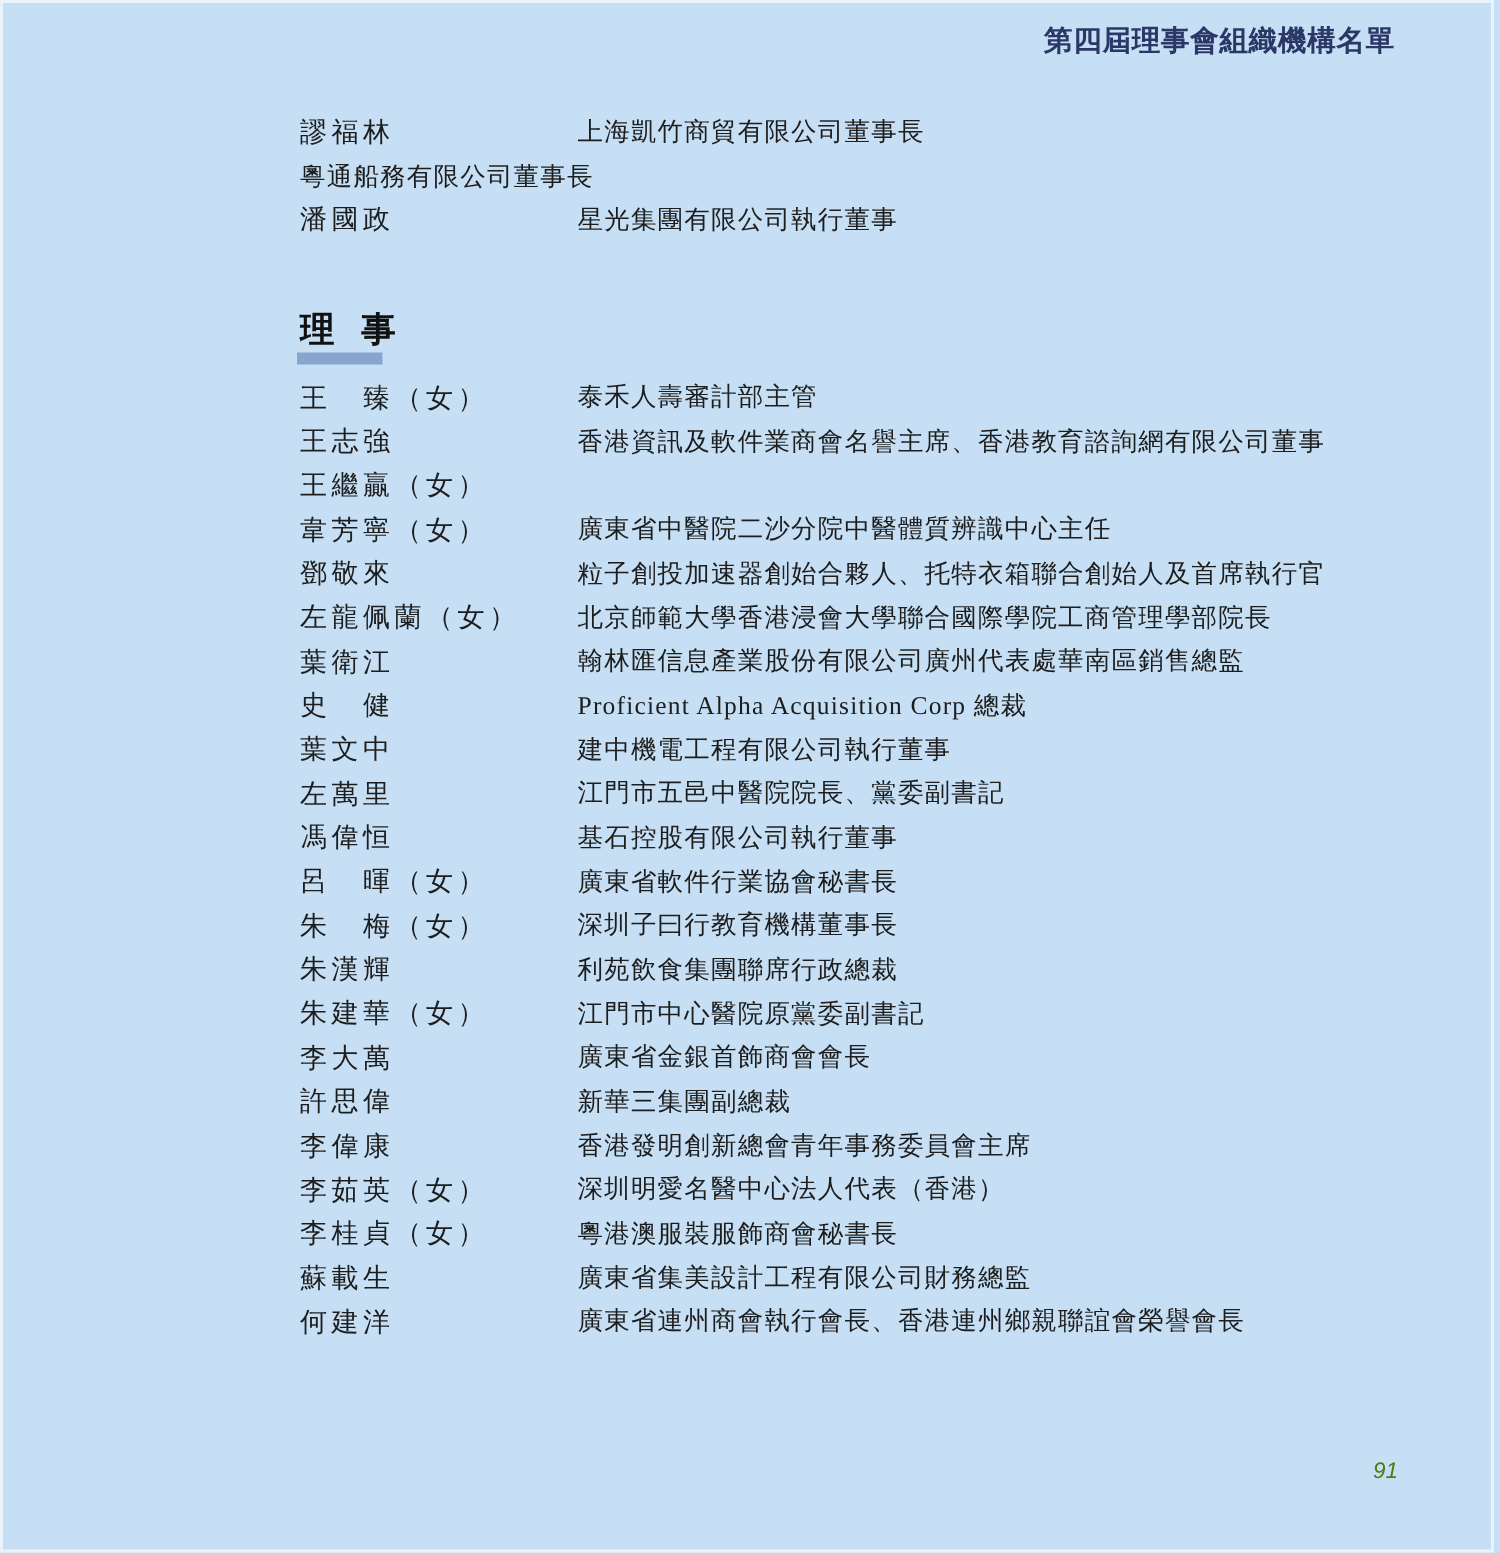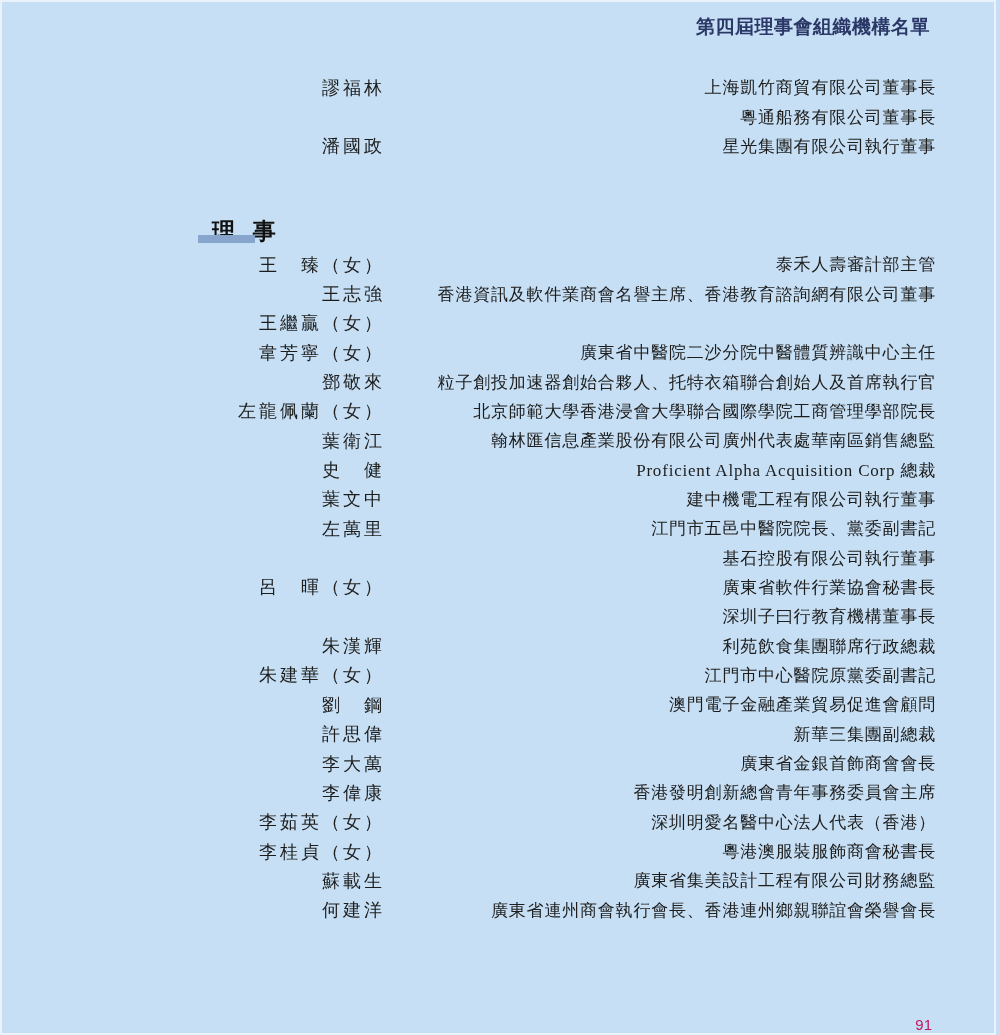--- a/index.html
+++ b/index.html
@@ -33,60 +33,60 @@
     right: 60px;
   }
   .top-list { top: 73px; }
   .member-list { top: 250px; }
 
   .row {
     display: flex;
     align-items: center;
     height: 29.35px;
     white-space: nowrap;
-    text-align: right;
   }
   .row .name {
     flex: 0 0 185px;
     font-size: 18px;
     letter-spacing: 3px;
   }
   .row .title {
     flex: 1 1 auto;
     font-size: 17px;
     letter-spacing: 0.8px;
   }
 
   .section-heading {
     position: absolute;
     left: 200px;
     top: 204px;
-    margin: 12px;
+    margin: 0;
     font-size: 23px;
     font-weight: bold;
     letter-spacing: 2px;
     word-spacing: 8px;
     color: #111;
   }
   .section-underline {
     position: absolute;
     left: 198px;
     top: 235px;
     width: 57px;
     height: 8px;
     background: #87a5cd;
   }
 
   .page-number {
     position: absolute;
-    top: 1016px;
+    top: 972px;
     right: 64px;
     font-family: "Liberation Sans", "DejaVu Sans", sans-serif;
     font-size: 15px;
-    color: #be185d;
+    color: #4d7c0f;
+    font-style: italic;
   }
 </style>
 </head>
 <body>
 
 <div class="page">
 
   <div class="header-title">第四屆理事會組織機構名單</div>
 
   <div class="list top-list" id="top-list">
@@ -141,50 +141,48 @@
       </div>
       <div class="row">
         <span class="name">葉文中</span>
         <span class="title">建中機電工程有限公司執行董事</span>
       </div>
       <div class="row">
         <span class="name">左萬里</span>
         <span class="title">江門市五邑中醫院院長、黨委副書記</span>
       </div>
       <div class="row">
+        <span class="name">馮偉恒</span>
         <span class="title">基石控股有限公司執行董事</span>
       </div>
       <div class="row">
         <span class="name">呂　暉（女）</span>
         <span class="title">廣東省軟件行業協會秘書長</span>
       </div>
       <div class="row">
+        <span class="name">朱　梅（女）</span>
         <span class="title">深圳子曰行教育機構董事長</span>
       </div>
       <div class="row">
         <span class="name">朱漢輝</span>
         <span class="title">利苑飲食集團聯席行政總裁</span>
       </div>
       <div class="row">
         <span class="name">朱建華（女）</span>
         <span class="title">江門市中心醫院原黨委副書記</span>
       </div>
       <div class="row">
-        <span class="name">劉　鋼</span>
-        <span class="title">澳門電子金融產業貿易促進會顧問</span>
+        <span class="name">李大萬</span>
+        <span class="title">廣東省金銀首飾商會會長</span>
       </div>
       <div class="row">
         <span class="name">許思偉</span>
         <span class="title">新華三集團副總裁</span>
       </div>
       <div class="row">
-        <span class="name">李大萬</span>
-        <span class="title">廣東省金銀首飾商會會長</span>
-      </div>
-      <div class="row">
         <span class="name">李偉康</span>
         <span class="title">香港發明創新總會青年事務委員會主席</span>
       </div>
       <div class="row">
         <span class="name">李茹英（女）</span>
         <span class="title">深圳明愛名醫中心法人代表（香港）</span>
       </div>
       <div class="row">
         <span class="name">李桂貞（女）</span>
         <span class="title">粵港澳服裝服飾商會秘書長</span>

